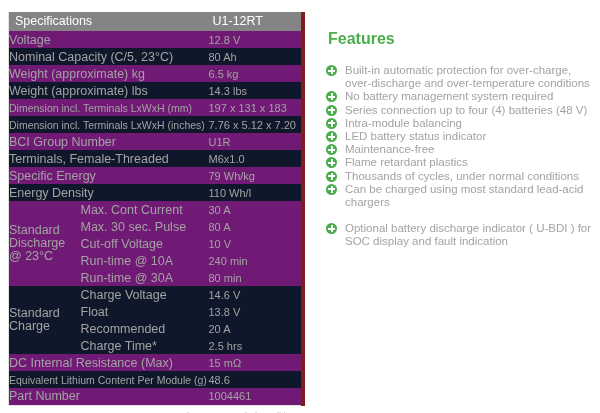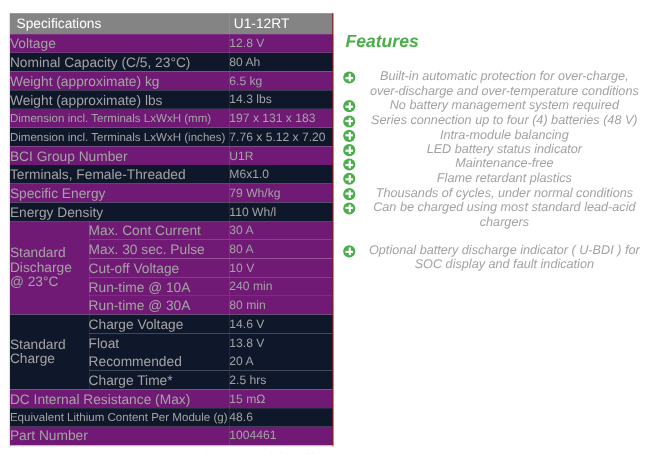--- a/index.html
+++ b/index.html
@@ -19,21 +19,21 @@
   #spec-panel {
     position: absolute;
     left: 8px;
     top: 12px;
     width: 294px;
   }
   table.spec {
     width: 100%;
     border-collapse: collapse;
     border-left: 1px solid #e2e2e2;
-    border-right: 1px solid #7f1d1d;
+    border-right: 4px solid #7f1d1d;
     border-bottom: 1px solid #e2e2e2;
     table-layout: fixed;
   }
   table.spec td, table.spec th {
     padding: 0;
     vertical-align: middle;
     text-align: left;
     font-weight: normal;
   }
   .hdr-row th {
@@ -91,44 +91,42 @@
     margin-top: 5px;
     text-align: right;
     color: #b5b5b5;
     font-size: 9px;
     padding-right: 2px;
   }
 
   
   #features-panel {
     position: absolute;
-    left: 312px;
+    left: 326px;
     top: 30px;
     width: 274px;
-    font-style: italic;
   }
   #features-title {
     color: #4aae4a;
     font-size: 16px;
     font-weight: bold;
     margin: 0 0 16px 2px;
   }
   ul.feat {
     list-style: none;
     margin: 0;
     padding: 0;
   }
   ul.feat li {
     position: relative;
     padding-left: 19px;
     color: #a3a3a3;
     font-size: 11.5px;
     line-height: 13.2px;
     margin-bottom: 0px;
-    text-align: center;
   }
   ul.feat li.gap-before { margin-top: 13px; }
   .plus-icon {
     position: absolute;
     left: 0;
     top: 1px;
     width: 11px;
     height: 11px;
     border-radius: 50%;
     background: #4aae4a;

